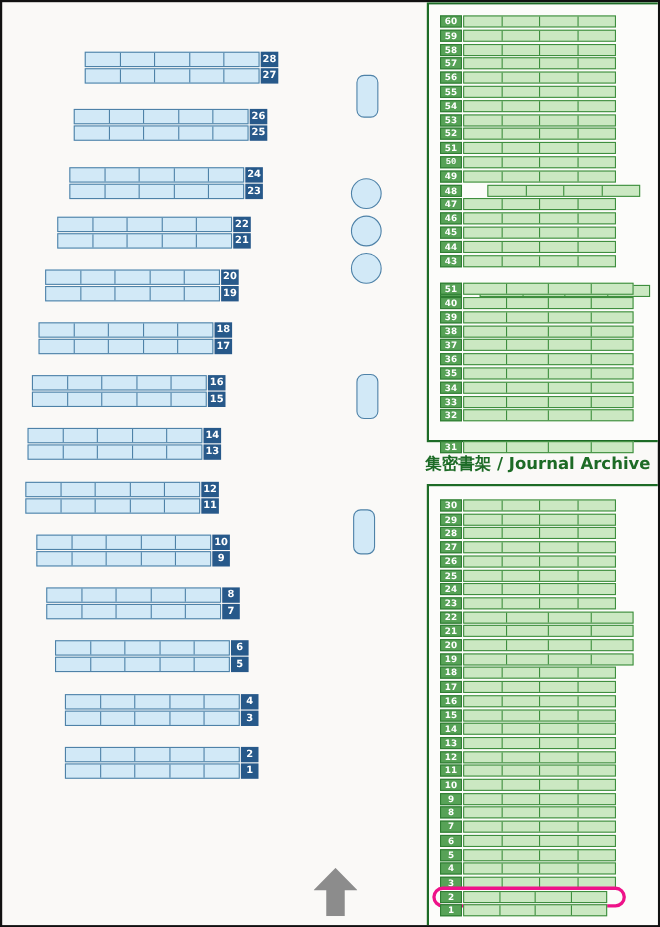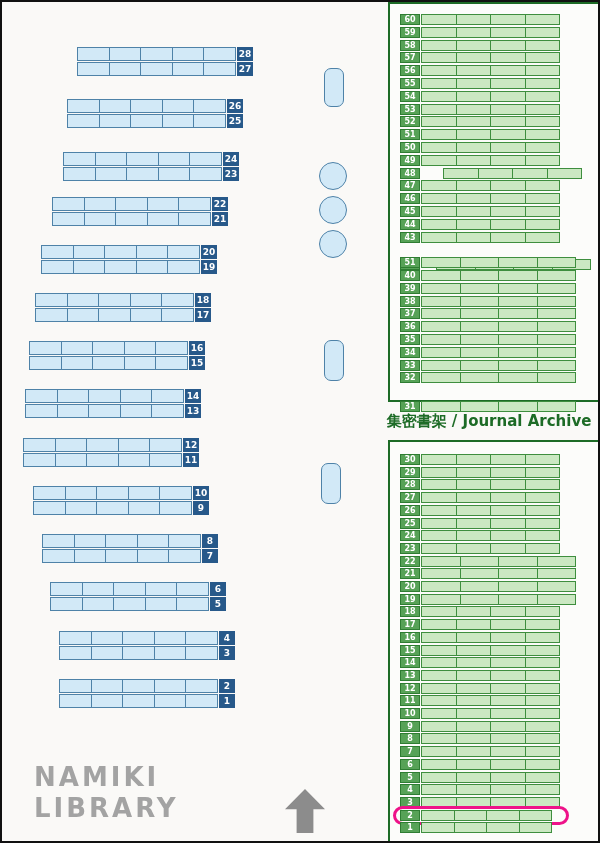--- a/index.html
+++ b/index.html
@@ -511,21 +511,21 @@
       </div>
       <div class="arc-row" style="top: 125.2px;">
         <div class="arc-tag">51</div>
         <div class="arc-bar s">
           <div class="seg"></div>
           <div class="seg"></div>
           <div class="seg"></div>
           <div class="seg"></div>
         </div>
       </div>
-      <div class="arc-row" style="top: 138px;">
+      <div class="arc-row" style="top: 138px; font-family: Liberation Mono, monospace;">
         <div class="arc-tag">50</div>
         <div class="arc-bar s">
           <div class="seg"></div>
           <div class="seg"></div>
           <div class="seg"></div>
           <div class="seg"></div>
         </div>
       </div>
       <div class="arc-row" style="top: 150.8px;">
         <div class="arc-tag">49</div>
@@ -971,18 +971,14 @@
           <div class="seg"></div>
           <div class="seg"></div>
           <div class="seg"></div>
           <div class="seg"></div>
         </div>
       </div>
     </div>
 
   <div class="entrance-arrow"></div>
 
-  <div class="library-name">
-    <div>NAMIKI</div>
-    <div>LIBRARY</div>
-  </div>
 
 </div>
 
 </body></html>

